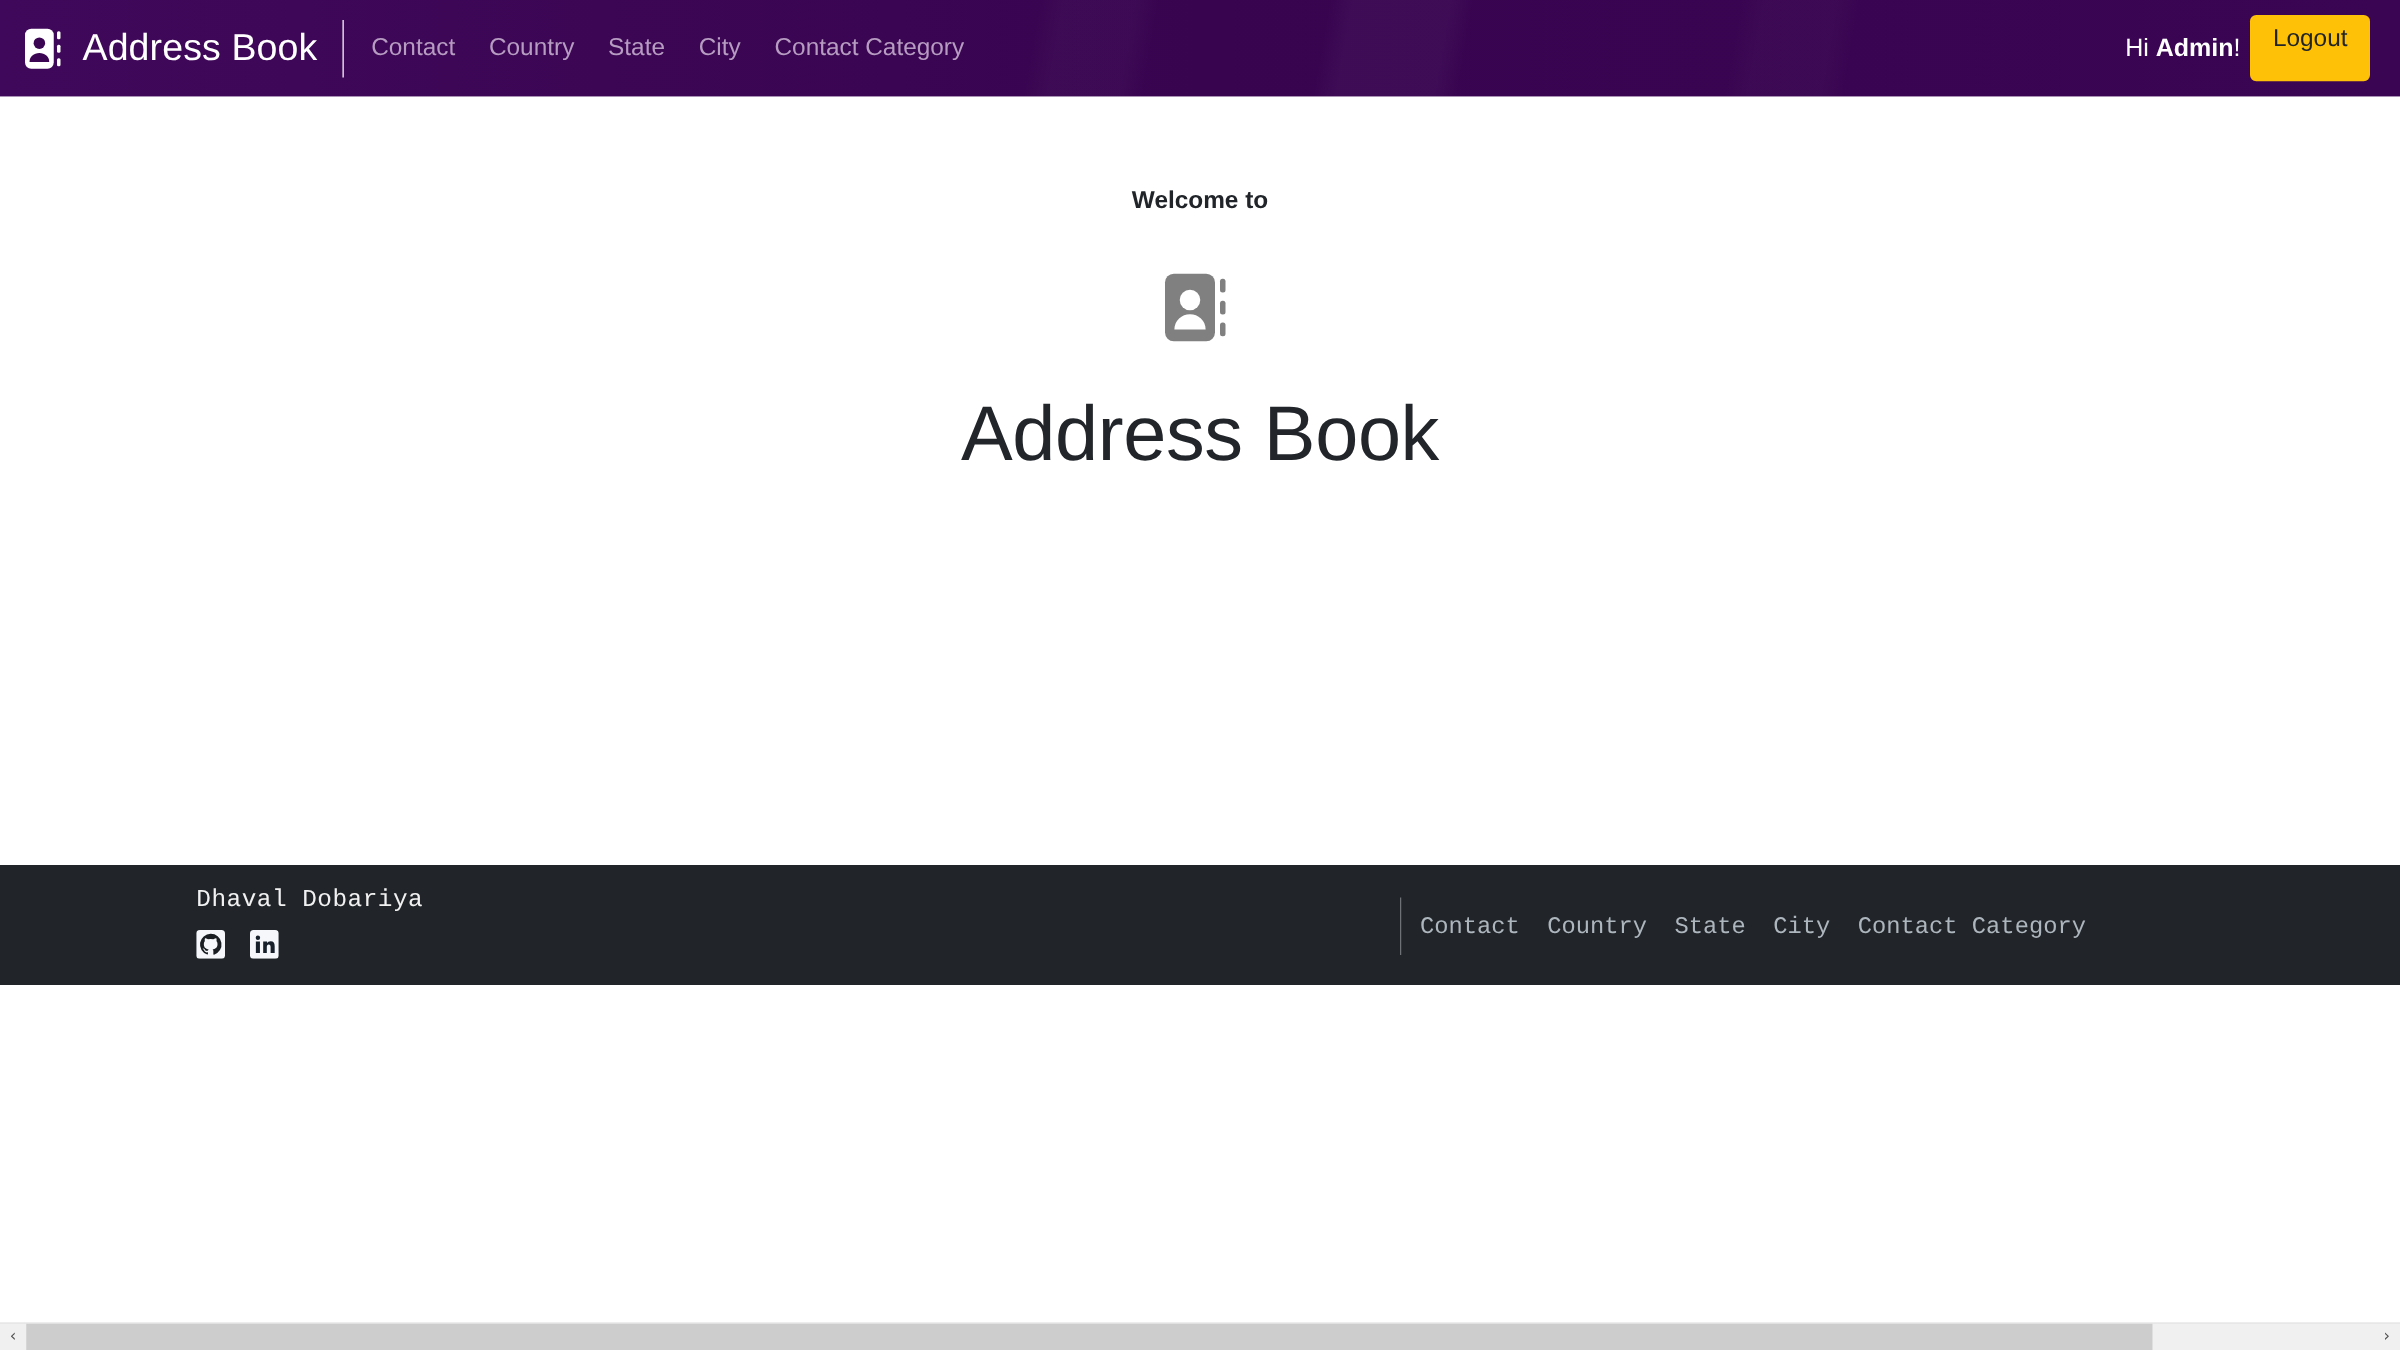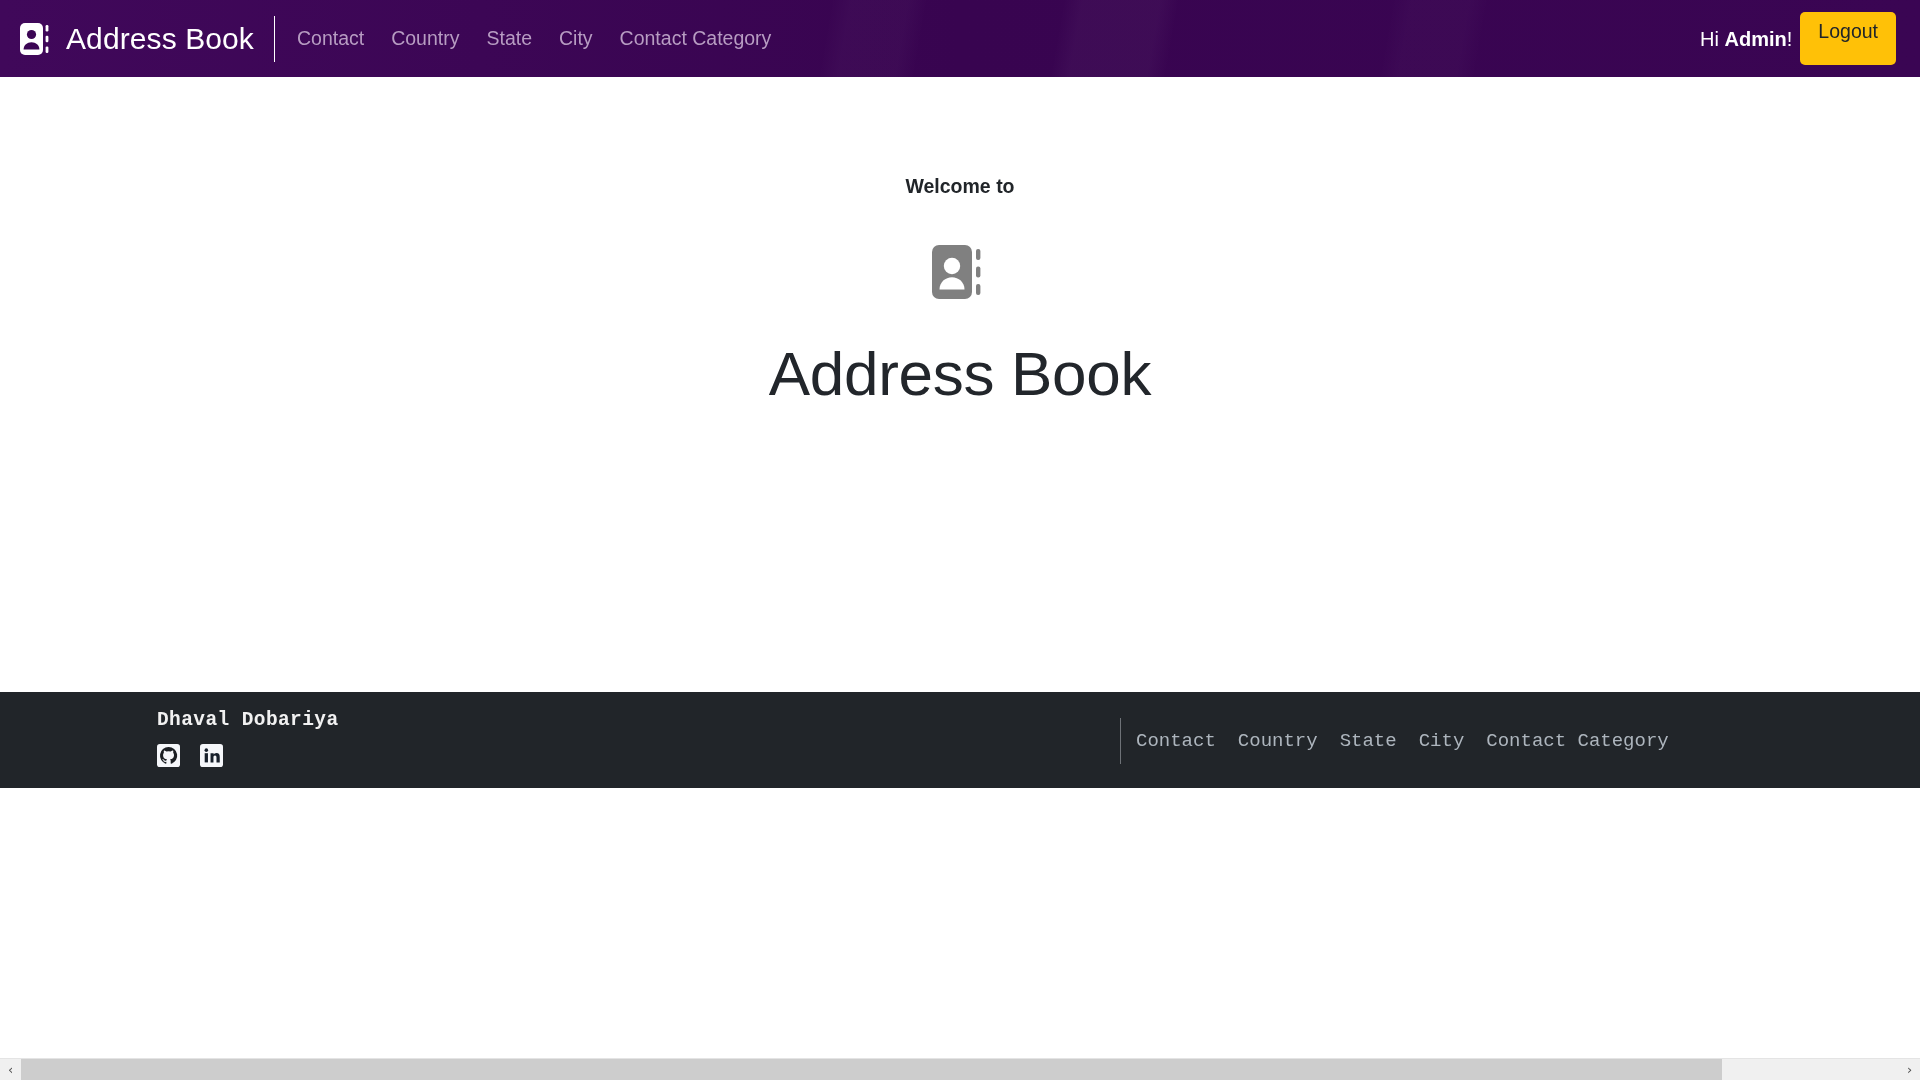--- a/index.html
+++ b/index.html
@@ -93,21 +93,21 @@
     white-space: nowrap;
   }
 
   
   .main {
     height: 615px;
     background: #ffffff;
     display: flex;
     flex-direction: column;
     align-items: center;
-    padding-top: 100px;
+    padding-top: 74px;
     width: 1920px;
   }
   .welcome-text {
     font-size: 19.5px;
     font-weight: 700;
     color: #212529;
     line-height: 1;
   }
   .hero-icon { margin-top: 44px; width: 62px; height: 62px; display: block; }
   .hero-title {
@@ -133,21 +133,20 @@
     left: 157px;
     top: 19px;
   }
   .author-name {
     color: #f1f1f1;
     font-family: "Liberation Mono", "DejaVu Sans Mono", monospace;
     font-size: 19.5px;
     letter-spacing: 0.4px;
     line-height: 1;
     white-space: nowrap;
-    font-weight: bold;
   }
   .social-row { display: flex; gap: 20px; margin-top: 13px; }
   .social-icon {
     width: 23px; height: 23px;
     display: block;
     border-radius: 3px;
   }
 
   .footer-nav {
     position: absolute;

